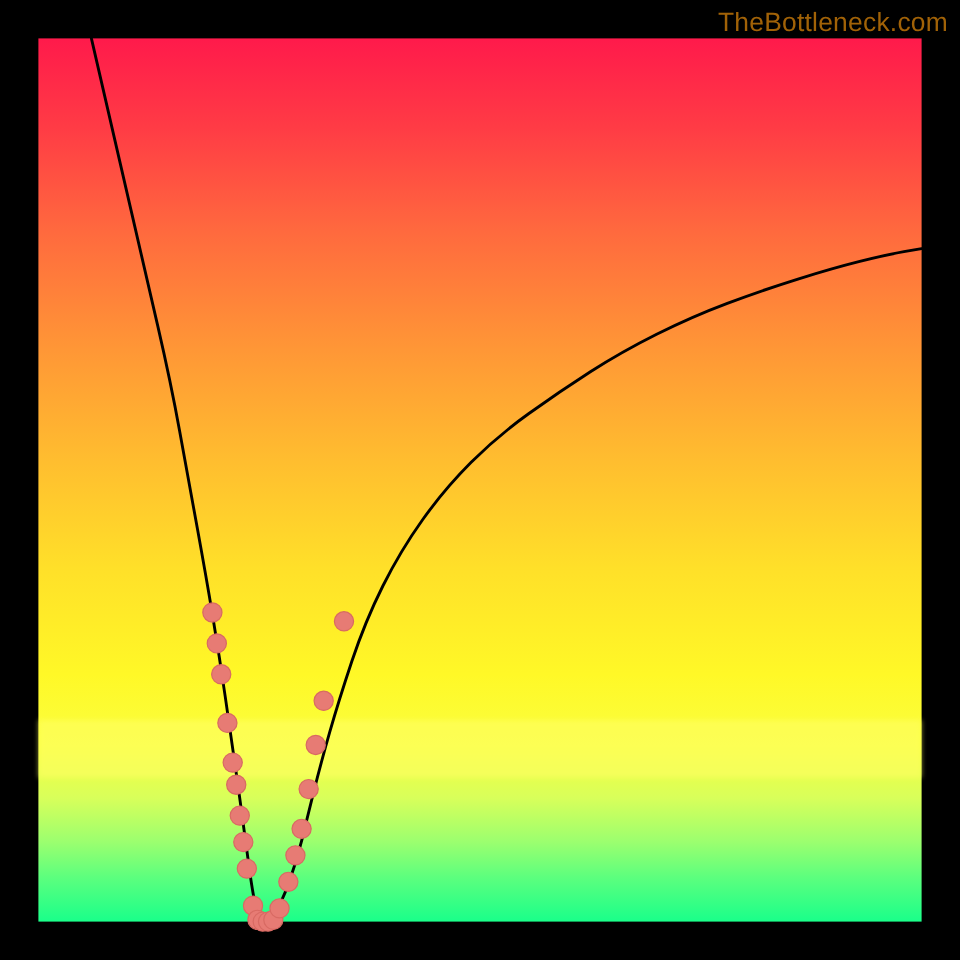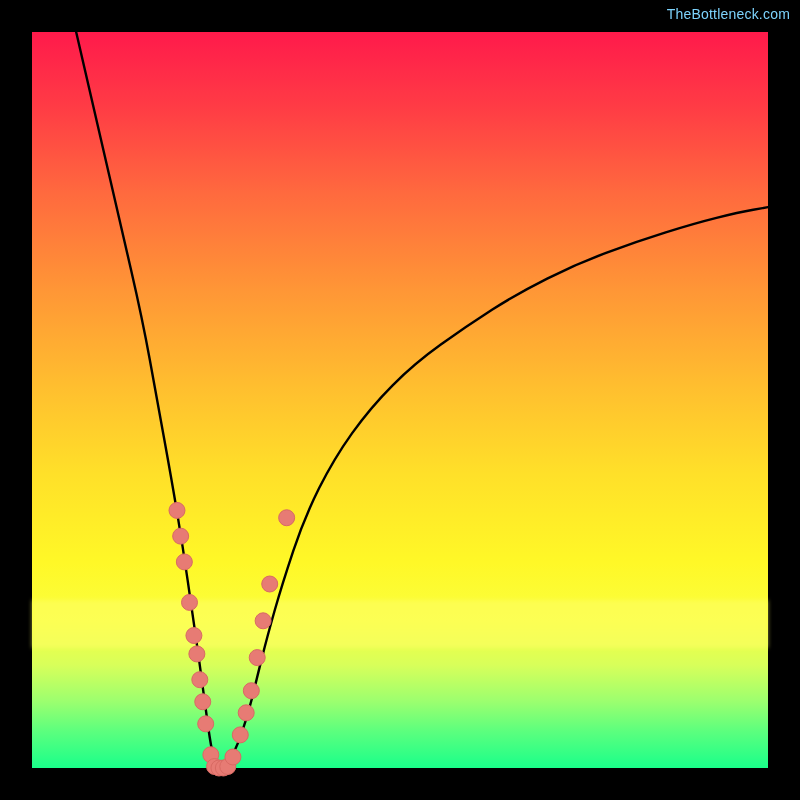--- a/index.html
+++ b/index.html
@@ -45,22 +45,22 @@
     bottom: 16.3%;   
     height: 6.5%;    
     background: #ffff66;
     opacity: 0.55;
     filter: blur(2px);
   }
   #watermark {
     position: absolute;
     top: 6px;
     right: 10px;
-    color: #7dd3fc;
-    font-size: 14px;
+    color: #a16207;
+    font-size: 22px;
     letter-spacing: 0.2px;
     user-select: none;
   }
   svg#curve-layer {
     position: absolute;
     left: 32px;
     top: 32px;
     width: 736px;
     height: 736px;
     overflow: visible;

